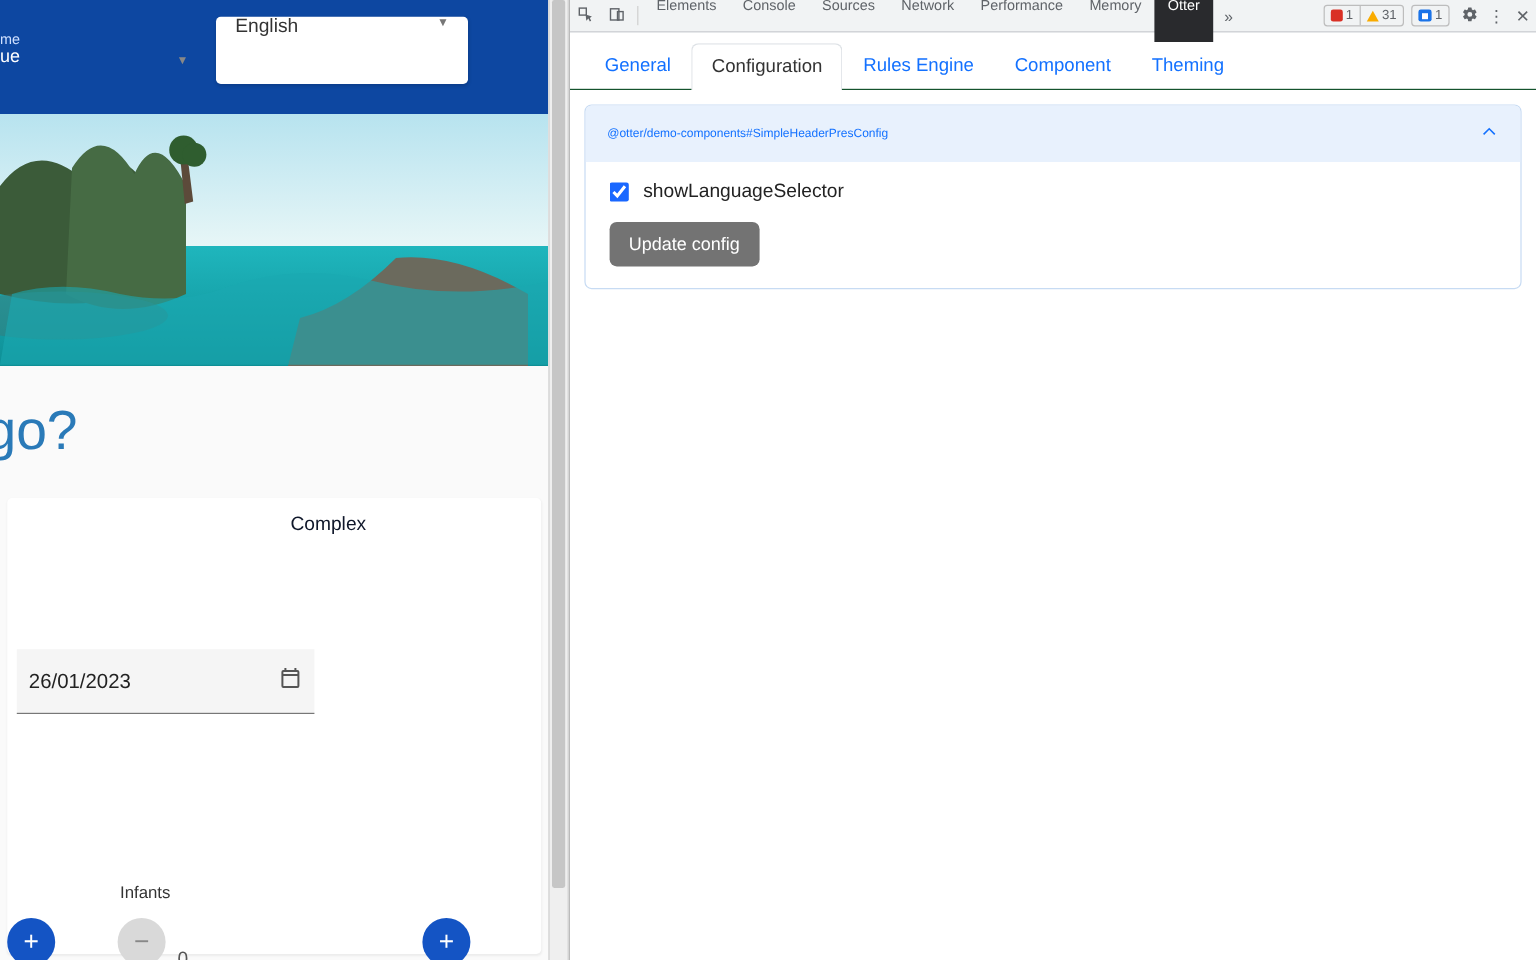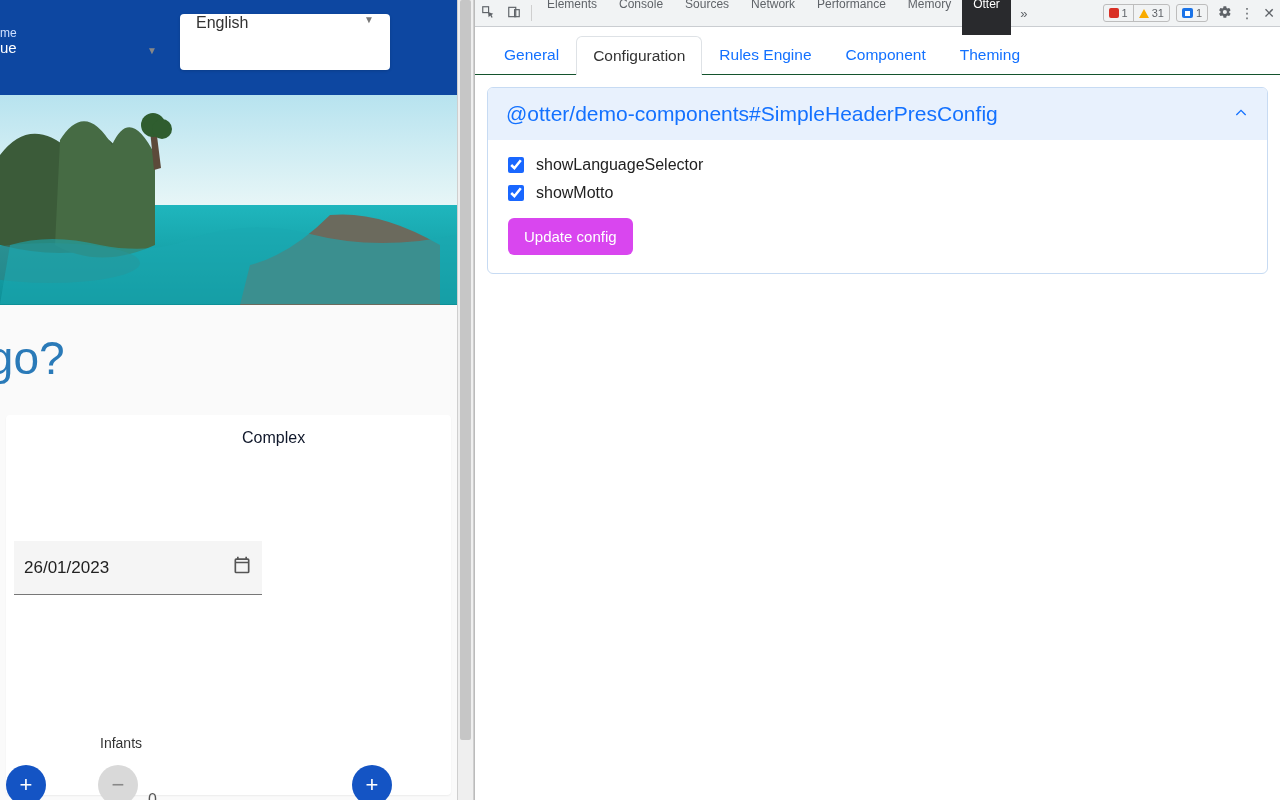--- a/index.html
+++ b/index.html
@@ -51,26 +51,26 @@
   .sq-blue{width:11px;height:10px;border-radius:2px;background:#1a73e8;display:inline-block;margin-right:3px;position:relative;}
   .sq-blue::after{content:"";position:absolute;left:3px;top:2.5px;width:5px;height:5px;background:#fff;}
   .dt-top .ricon { width:22px; text-align:center; font-size:14px; color:#5f6368; cursor:pointer;}
 
   .otter-tabs { height:48px; display:flex; align-items:flex-end; padding:0 12px; border-bottom:1px solid #14532d; }
   .otter-tabs .otab { padding:10px 16px; font-size:15.5px; color:#1371ff; cursor:pointer; border:1px solid transparent; border-bottom:none; border-radius:6px 6px 0 0; }
   .otter-tabs .otab.active { color:#333; border-color:#dee2e6; background:#fff; position:relative; top:1px; }
 
   .otter-body { flex:1; padding:12px; overflow:auto; }
   .cfg-panel { border:1px solid #c7dbf3; border-radius:6px; overflow:hidden; }
-  .cfg-head { background:#e8f1fd; padding:14px 18px; display:flex; align-items:center; color:#1371ff; font-size:21px;justify-content:flex-end; }
+  .cfg-head { background:#e8f1fd; padding:14px 18px; display:flex; align-items:center; color:#1371ff; font-size:10px;justify-content:flex-end; }
   .cfg-head .chev { margin-left:auto; color:#1371ff; font-size:14px; }
   .cfg-body { padding:16px 20px 18px 20px; }
   .cfg-row { display:flex; align-items:center; margin-bottom:10px; font-size:16px; color:#222;}
   .cfg-row input[type=checkbox]{ width:16px; height:16px; margin-right:12px; accent-color:#1967ff;}
-  .update-btn { background:#d946ef; color:#fff; border:none; border-radius:6px; padding:10px 16px; font-size:15px; cursor:pointer; margin-top:6px;}
+  .update-btn { background:#737373; color:#fff; border:none; border-radius:6px; padding:10px 16px; font-size:15px; cursor:pointer; margin-top:6px;}
 </style>
 </head>
 <body>
 
 <div class="app-panel">
   <div class="app-header">
     <div class="theme-label">me</div>
     <div class="theme-select">
       <span>ue</span>
       <span class="caret">▼</span>
@@ -198,22 +198,18 @@
           <svg width="16" height="16" viewBox="0 0 24 24" fill="none" stroke="#1371ff" stroke-width="2">
               <polyline points="5 15 12 8 19 15"></polyline>
             </svg>
         </span>
       </div>
       <div class="cfg-body">
         <label class="cfg-row">
           <input type="checkbox" checked="" style="">
           <span>showLanguageSelector</span>
         </label>
-        <label class="cfg-row">
-          <input type="checkbox" checked="" style="">
-          <span>showMotto</span>
-        </label>
         <button class="update-btn">Update config</button>
       </div>
     </div>
   </div>
 
 </div>
 
 </body></html>

